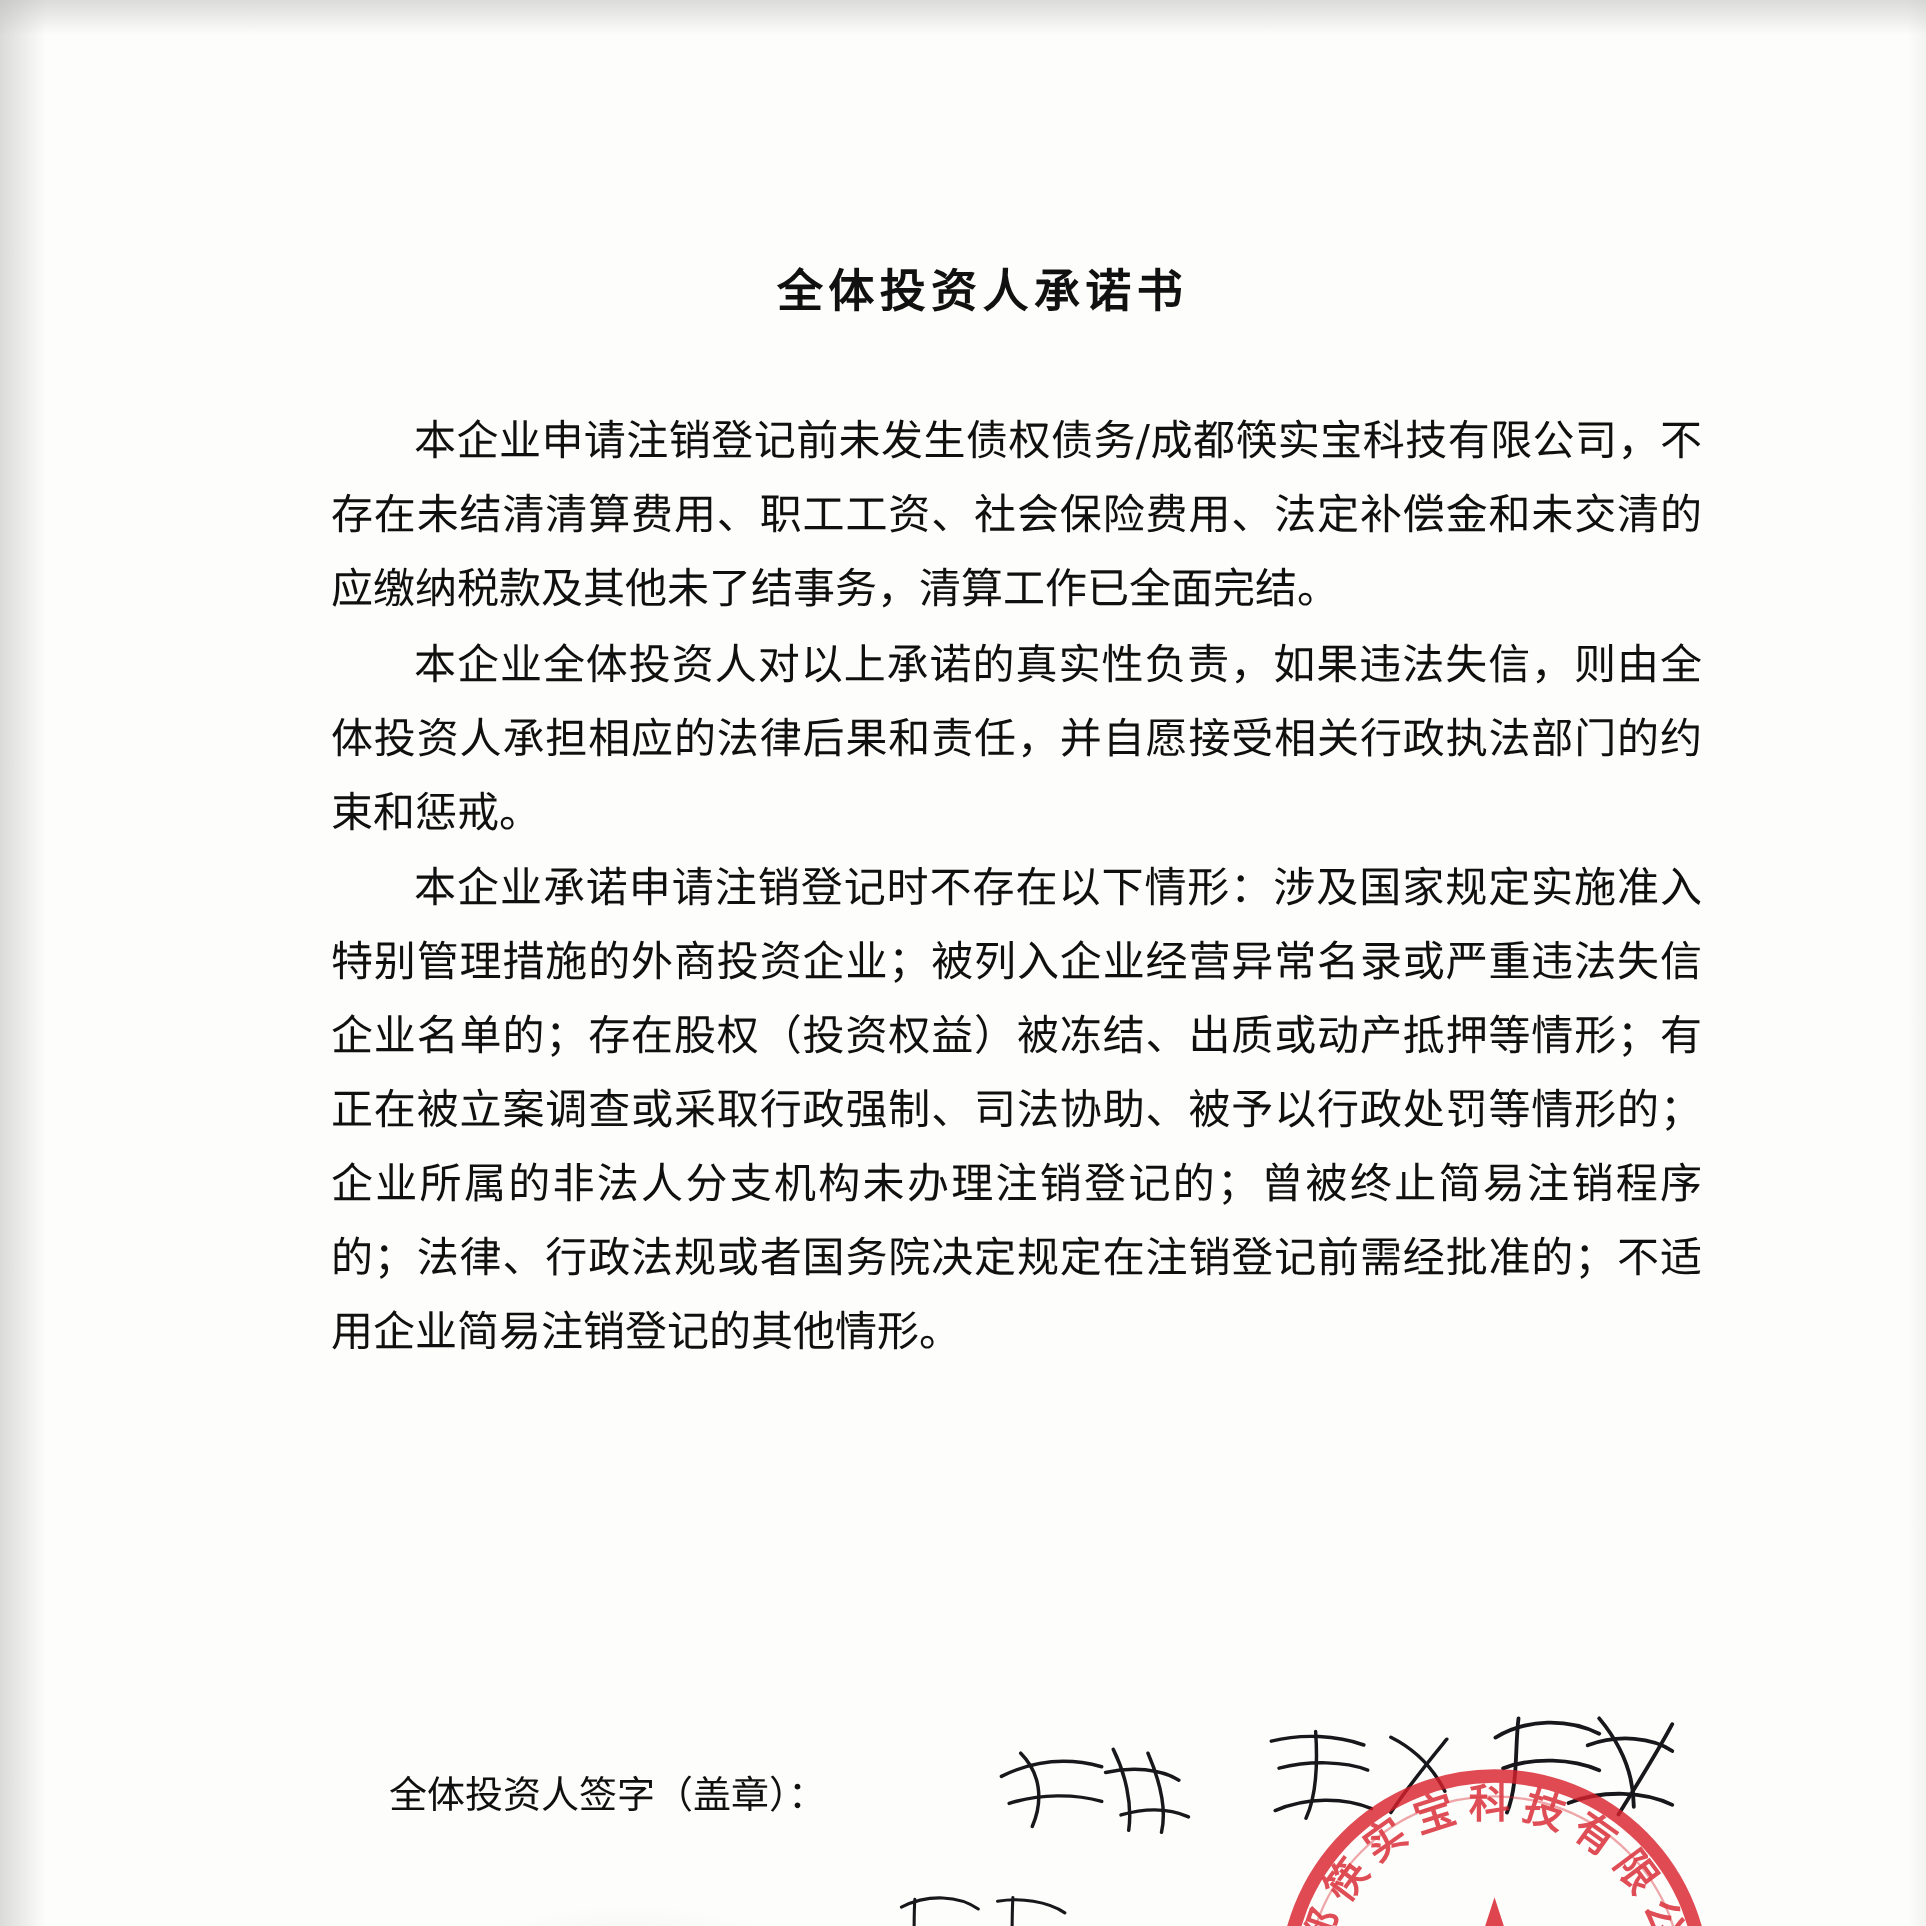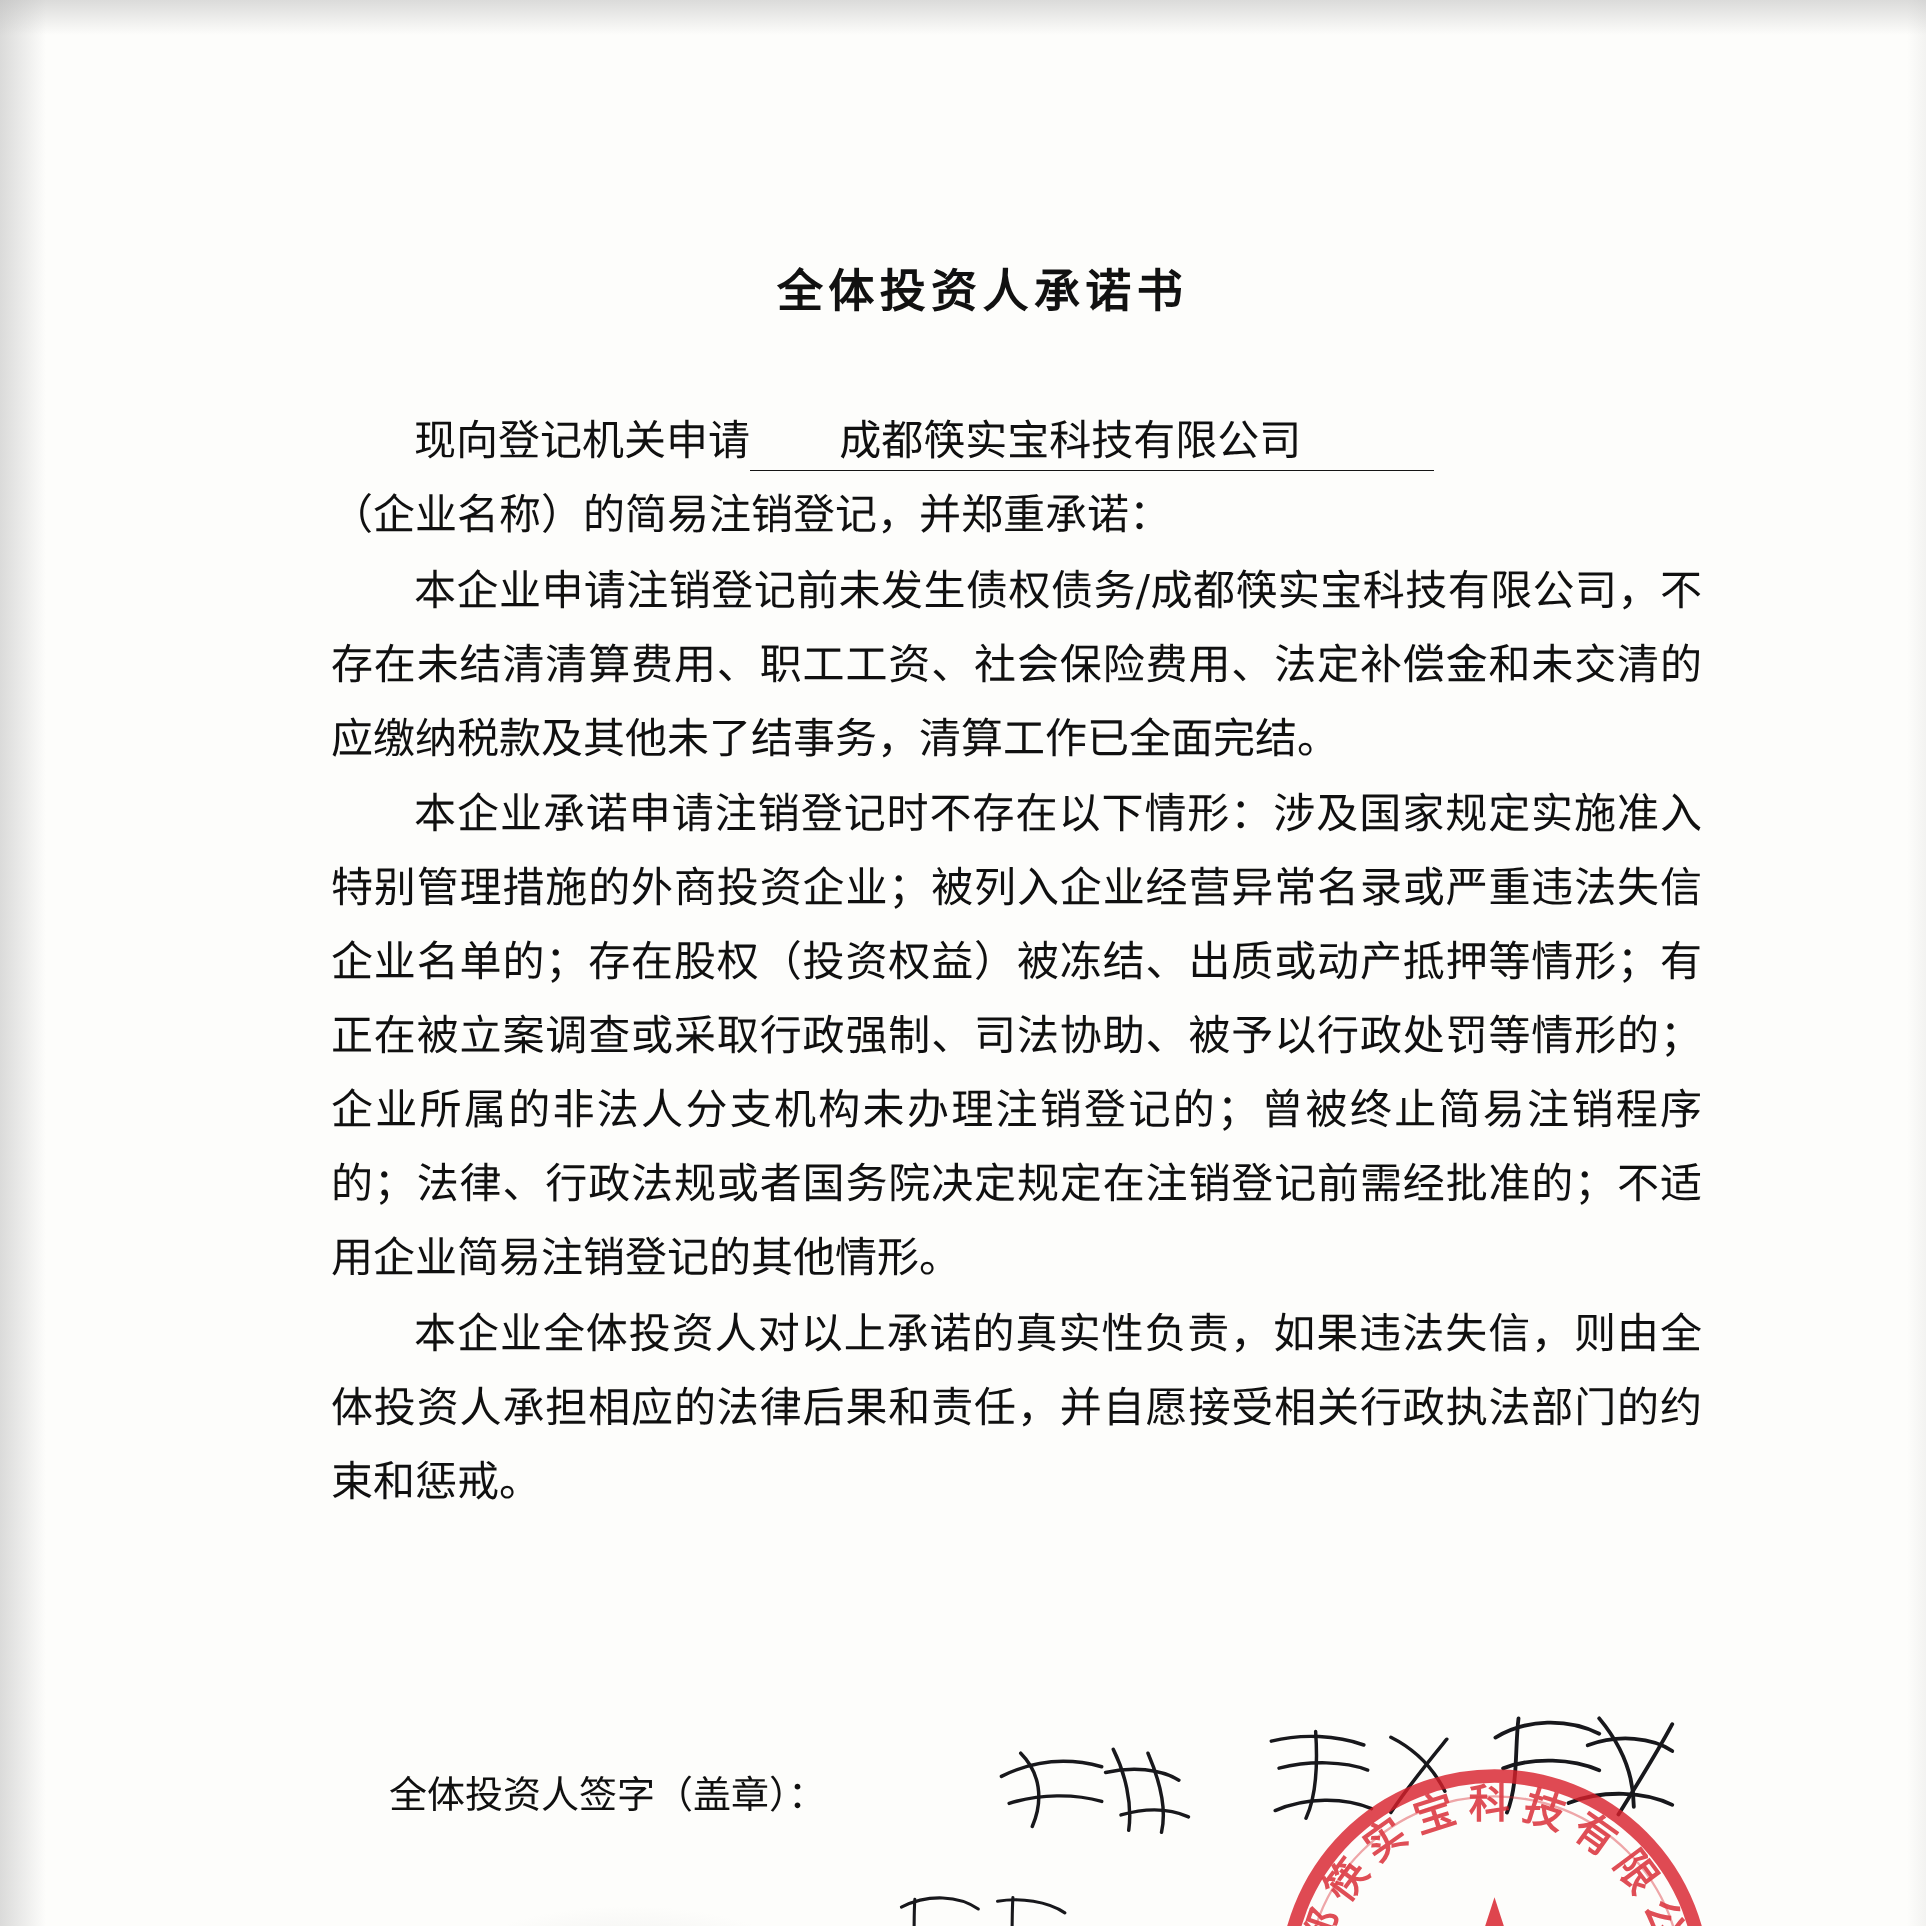--- a/index.html
+++ b/index.html
@@ -164,30 +164,26 @@
   <div id="scan-shadow-left"></div>
   <div id="scan-shadow-right"></div>
   <div id="scan-shadow-top"></div>
 
   <div id="scan-blotch-2"></div>
 
   <div id="doc-title">全体投资人承诺书</div>
 
   <div id="doc-text">
 
-    <p class="para indent2">
-      <span>现向登记机关申请</span><span class="company-name-blank">成都筷实宝科技有限公司</span><br>
-      <span>（企业名称）的简易注销登记，并郑重承诺：</span>
-    </p>
 
     <p class="para indent2">本企业申请注销登记前未发生债权债务/成都筷实宝科技有限公司，不存在未结清清算费用、职工工资、社会保险费用、法定补偿金和未交清的应缴纳税款及其他未了结事务，清算工作已全面完结。</p>
 
+    <p class="para indent2">本企业全体投资人对以上承诺的真实性负责，如果违法失信，则由全体投资人承担相应的法律后果和责任，并自愿接受相关行政执法部门的约束和惩戒。</p>
+
     <p class="para indent2">本企业承诺申请注销登记时不存在以下情形：涉及国家规定实施准入特别管理措施的外商投资企业；被列入企业经营异常名录或严重违法失信企业名单的；存在股权（投资权益）被冻结、出质或动产抵押等情形；有正在被立案调查或采取行政强制、司法协助、被予以行政处罚等情形的；企业所属的非法人分支机构未办理注销登记的；曾被终止简易注销程序的；法律、行政法规或者国务院决定规定在注销登记前需经批准的；不适用企业简易注销登记的其他情形。</p>
-
-    <p class="para indent2">本企业全体投资人对以上承诺的真实性负责，如果违法失信，则由全体投资人承担相应的法律后果和责任，并自愿接受相关行政执法部门的约束和惩戒。</p>
   </div>
 
   <div id="signature-block">
     <span id="signature-label">全体投资人签字（盖章）：</span>
   </div>
 
   <svg id="sig-1" viewBox="0 0 560 290">
     <g fill="none" stroke="#18181c" stroke-width="9" stroke-linecap="round" stroke-linejoin="round">
       <path d="M40 120 C120 80, 210 70, 300 95"></path>
       <path d="M90 60 C140 110, 150 180, 120 250"></path>

